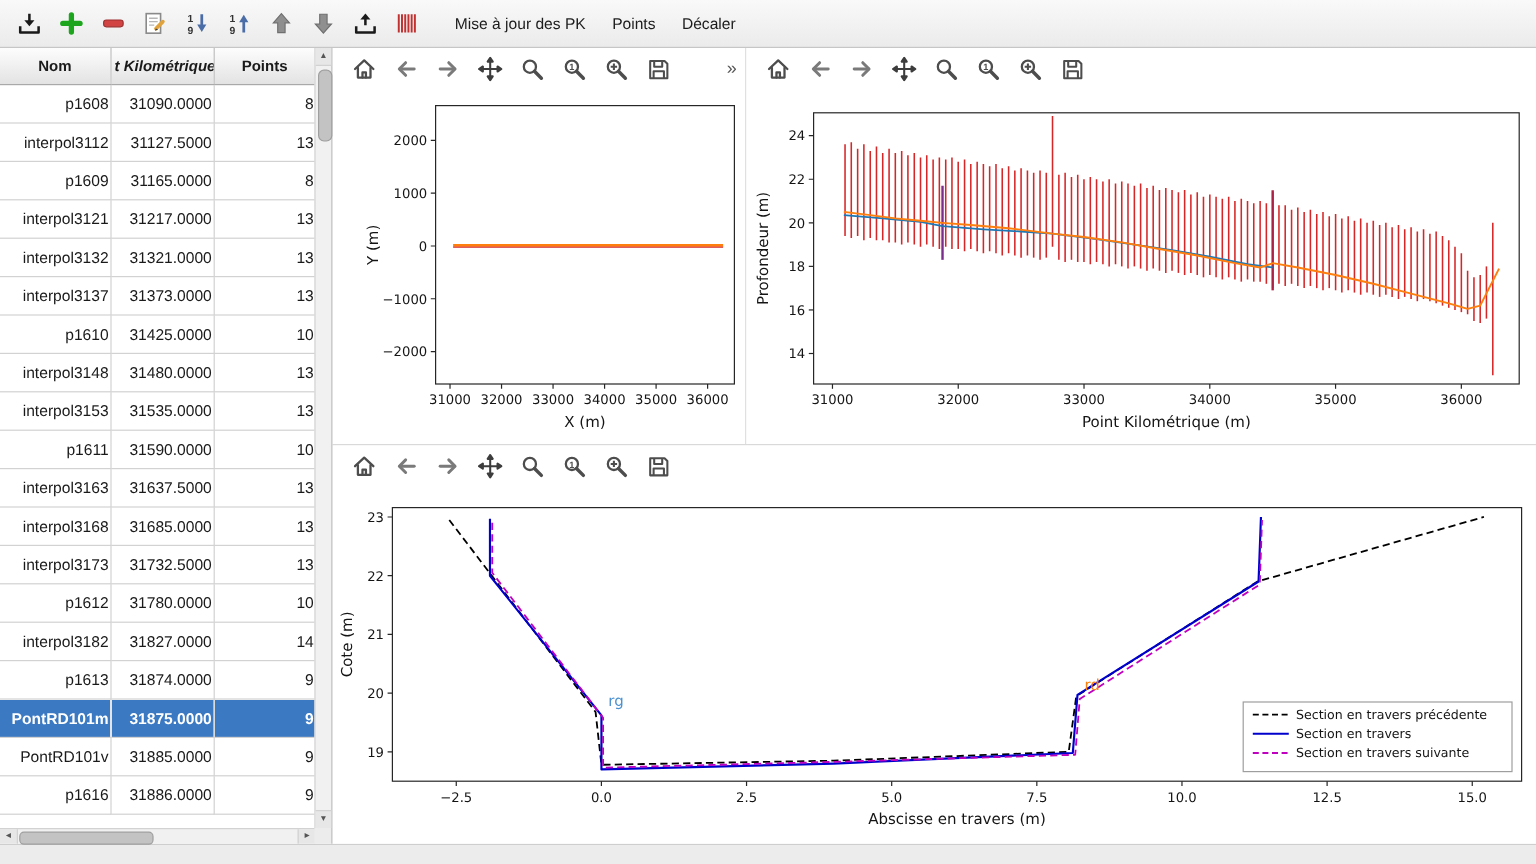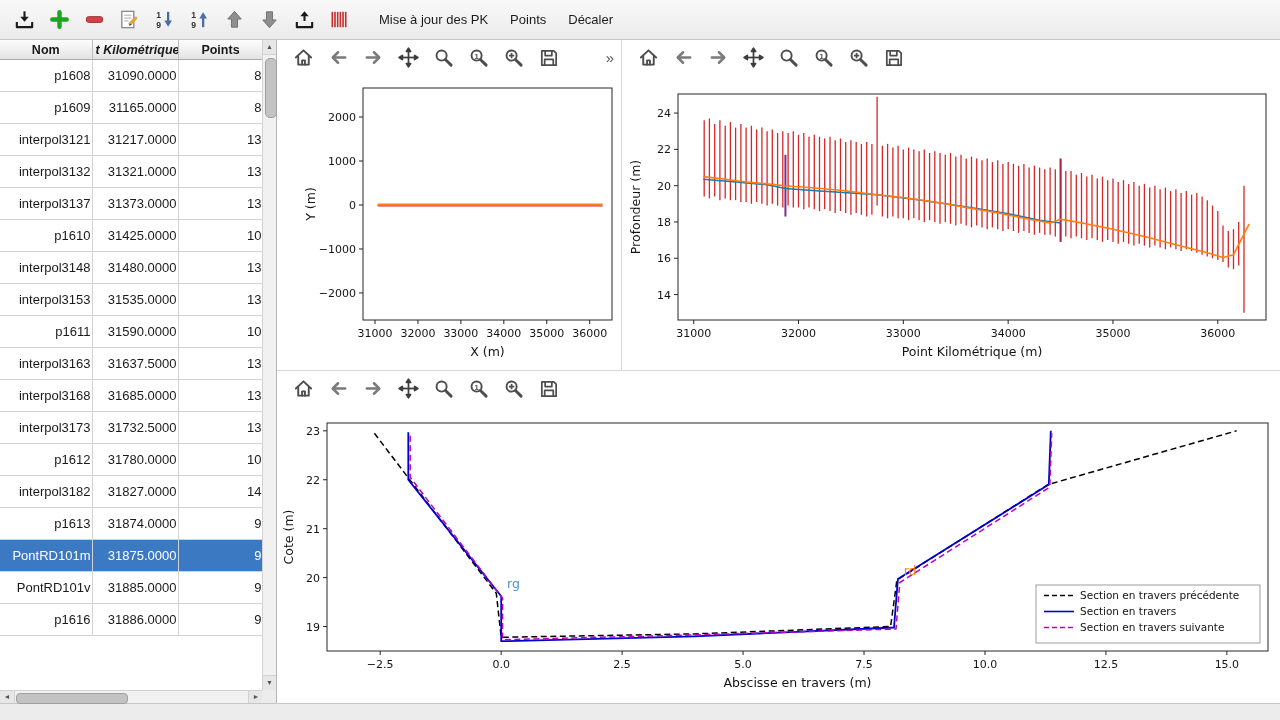--- a/index.html
+++ b/index.html
@@ -8,27 +8,27 @@
   #toolbar{height:40px;display:flex;align-items:center;gap:7px;padding:0 10px;
            background:linear-gradient(#f9f9f9,#ebebeb);border-bottom:1px solid #c6c6c6;box-sizing:border-box;}
   .tbtn{width:28px;height:28px;display:flex;align-items:center;justify-content:center;border-radius:3px;}
   .menu-items{display:flex;align-items:center;margin-left:10px;gap:4px;}
   .menu-item{padding:4px 9px;font-size:13px;color:#1c1c1c;white-space:nowrap;}
   #main{display:flex;height:663px;}
   
   #left-panel{width:277px;position:relative;background:#ffffff;border-right:1px solid #b5b5b5;box-sizing:border-box;flex:none;}
   #table-wrap{width:263px;height:650px;overflow:hidden;}
   table{border-collapse:collapse;table-layout:fixed;width:263px;}
-  th{height:19px;background:linear-gradient(#fdfdfd,#e3e3e3);border-right:1px solid #bdbdbd;
+  th{height:30px;background:linear-gradient(#fdfdfd,#e3e3e3);border-right:1px solid #bdbdbd;
      border-bottom:1px solid #a9a9a9;font-size:12.5px;font-weight:bold;text-align:center;
      overflow:hidden;white-space:nowrap;padding:0 2px;}
   th.left{text-align:left;padding-left:3px;font-style:italic;}
   td{height:29px;border-right:1px solid #d2d2d2;border-bottom:1px solid #d2d2d2;
      font-size:13px;text-align:right;overflow:hidden;white-space:nowrap;background:#fff;}
-  tr.selected td{background:#3b79c3;color:#ffffff;}
+  tr.selected td{background:#3b79c3;color:#ffffff;font-weight:bold;}
   .vscroll{position:absolute;top:0;right:0;width:14px;height:650px;background:#f1f1f1;border-left:1px solid #d2d2d2;box-sizing:border-box;}
   .sb-arrow{position:absolute;left:0;width:13px;height:14px;font-size:7px;line-height:14px;text-align:center;color:#555;background:#e7e7e7;}
   .sb-arrow.up{top:0;border-bottom:1px solid #d2d2d2;}
   .sb-arrow.down{bottom:0;border-top:1px solid #d2d2d2;}
   .vthumb{position:absolute;left:1.5px;top:18px;width:10px;height:58px;background:#c3c3c3;border:1px solid #9f9f9f;border-radius:5px;}
   .hscroll{position:absolute;bottom:0;left:0;width:263px;height:13px;background:#f1f1f1;border-top:1px solid #d2d2d2;box-sizing:border-box;}
   .hs-arrow{position:absolute;top:0;width:14px;height:12px;font-size:7px;line-height:12px;text-align:center;color:#555;background:#e7e7e7;}
   .hs-arrow.left{left:0;border-right:1px solid #d2d2d2;}
   .hs-arrow.right{right:0;border-left:1px solid #d2d2d2;}
   .hthumb{position:absolute;left:16px;top:1.5px;width:110px;height:9px;background:#c3c3c3;border:1px solid #9f9f9f;border-radius:4px;}
@@ -156,20 +156,25 @@
             <th>Nom</th>
             <th class="left">t Kilométrique</th>
             <th>Points</th>
           </tr>
         </thead>
         <tbody>
             <tr>
               <td>p1608</td>
               <td>31090.0000</td>
               <td>8</td>
+            </tr>
+            <tr>
+              <td>interpol3112</td>
+              <td>31127.5000</td>
+              <td>13</td>
             </tr>
             <tr>
               <td>p1609</td>
               <td>31165.0000</td>
               <td>8</td>
             </tr>
             <tr>
               <td>interpol3121</td>
               <td>31217.0000</td>
               <td>13</td>

